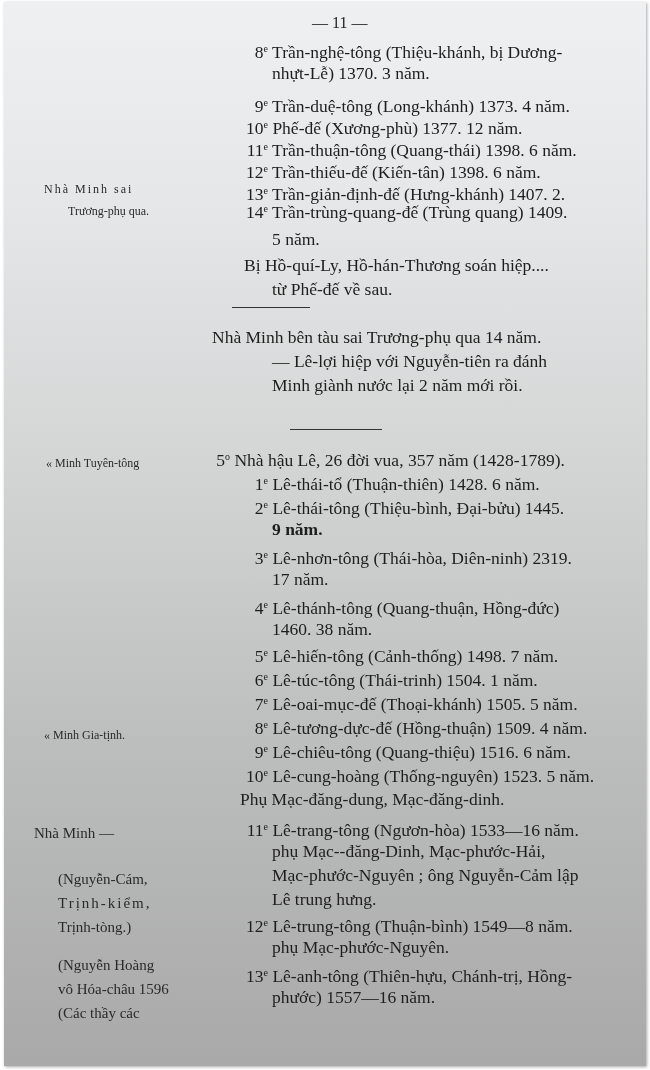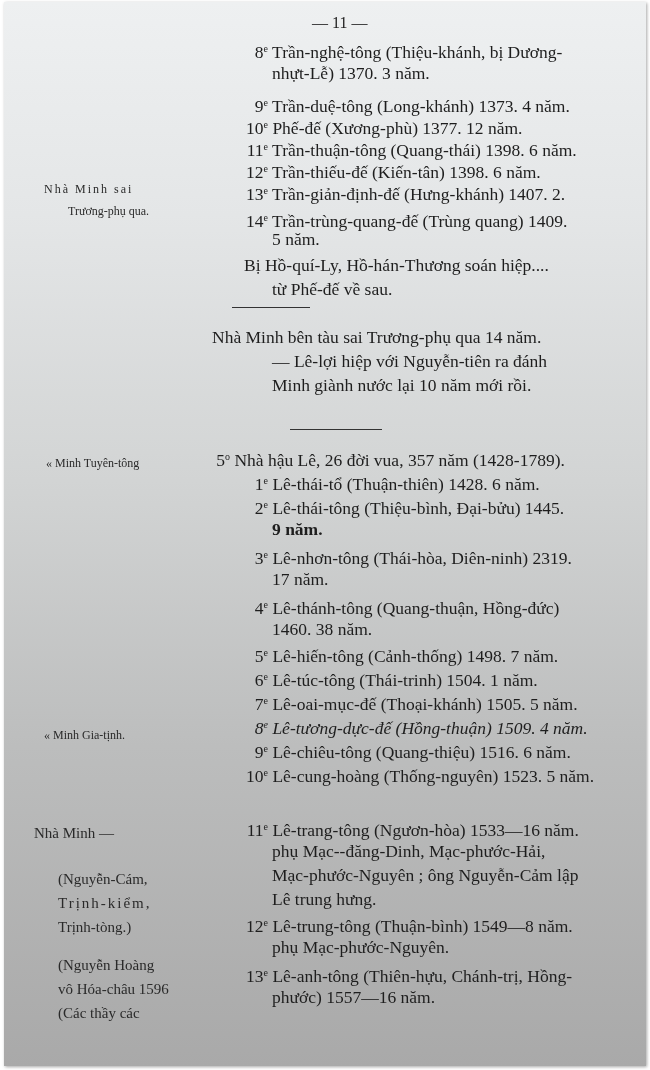--- a/index.html
+++ b/index.html
@@ -29,49 +29,50 @@
   <div class="pageno" style="left:308px;top:12px;">— 11 —</div>
 
   <div class="t" style="left:240px;top:36px;"><span class="num" style="width:24px"><span>8</span><sup>e</sup></span> <span>Trần-nghệ-tông (Thiệu-khánh, bị Dương-</span></div>
   <div class="t" style="left:268px;top:60px;">nhựt-Lễ) 1370. 3 năm.</div>
 
   <div class="t" style="left:240px;top:90px;"><span class="num" style="width:24px"><span>9</span><sup>e</sup></span> <span>Trần-duệ-tông (Long-khánh) 1373. 4 năm.</span></div>
   <div class="t" style="left:233px;top:112px;"><span class="num" style="width:31px"><span>10</span><sup>e</sup></span> <span>Phế-đế (Xương-phù) 1377. 12 năm.</span></div>
   <div class="t" style="left:233px;top:134px;"><span class="num" style="width:31px"><span>11</span><sup>e</sup></span> <span>Trần-thuận-tông (Quang-thái) 1398. 6 năm.</span></div>
   <div class="t" style="left:233px;top:156px;"><span class="num" style="width:31px"><span>12</span><sup>e</sup></span> <span>Trần-thiếu-đế (Kiến-tân) 1398. 6 năm.</span></div>
   <div class="t" style="left:233px;top:178px;"><span class="num" style="width:31px"><span>13</span><sup>e</sup></span> <span>Trần-giản-định-đế (Hưng-khánh) 1407. 2.</span></div>
-  <div class="t" style="left:233px;top:205px;"><span class="num" style="width:31px"><span>14</span><sup>e</sup></span> <span>Trần-trùng-quang-đế (Trùng quang) 1409.</span></div>
+  <div class="t" style="left:233px;top:196px;"><span class="num" style="width:31px"><span>14</span><sup>e</sup></span> <span>Trần-trùng-quang-đế (Trùng quang) 1409.</span></div>
   <div class="t" style="left:268px;top:226px;">5 năm.</div>
 
   <div class="t" style="left:240px;top:252px;">Bị Hồ-quí-Ly, Hồ-hán-Thương soán hiệp....</div>
   <div class="t" style="left:268px;top:276px;">từ Phế-đế về sau.</div>
 
   <div class="rule" style="left:228px;top:305px;width:78px;"></div>
 
   <div class="t" style="left:208px;top:324px;">Nhà Minh bên tàu sai Trương-phụ qua 14 năm.</div>
   <div class="t" style="left:268px;top:348px;">— Lê-lợi hiệp với Nguyễn-tiên ra đánh</div>
-  <div class="t" style="left:268px;top:372px;">Minh giành nước lại 10 năm mới rồi.</div>
+  <div class="t" style="left:268px;top:372px;">Minh giành nước lại 2 năm mới rồi.</div>
 
   <div class="rule" style="left:286px;top:427px;width:92px;"></div>
 
   <div class="t" style="left:206px;top:444px;"><span class="num" style="width:20px"><span>5</span><sup>o</sup></span> <span>Nhà hậu Lê, 26 đời vua, 357 năm (1428-1789).</span></div>
 
   <div class="t" style="left:240px;top:468px;"><span class="num" style="width:24px"><span>1</span><sup>e</sup></span> <span>Lê-thái-tổ (Thuận-thiên) 1428. 6 năm.</span></div>
   <div class="t" style="left:240px;top:492px;"><span class="num" style="width:24px"><span>2</span><sup>e</sup></span> <span>Lê-thái-tông (Thiệu-bình, Đại-bửu) 1445.</span></div>
   <div class="t" style="left:268px;top:516px;font-weight:bold;">9 năm.</div>
   <div class="t" style="left:240px;top:542px;"><span class="num" style="width:24px"><span>3</span><sup>e</sup></span> <span>Lê-nhơn-tông (Thái-hòa, Diên-ninh) 2319.</span></div>
   <div class="t" style="left:268px;top:566px;">17 năm.</div>
   <div class="t" style="left:240px;top:592px;"><span class="num" style="width:24px"><span>4</span><sup>e</sup></span> <span>Lê-thánh-tông (Quang-thuận, Hồng-đức)</span></div>
   <div class="t" style="left:268px;top:616px;">1460. 38 năm.</div>
   <div class="t" style="left:240px;top:640px;"><span class="num" style="width:24px"><span>5</span><sup>e</sup></span> <span>Lê-hiến-tông (Cảnh-thống) 1498. 7 năm.</span></div>
   <div class="t" style="left:240px;top:664px;"><span class="num" style="width:24px"><span>6</span><sup>e</sup></span> <span>Lê-túc-tông (Thái-trinh) 1504. 1 năm.</span></div>
   <div class="t" style="left:240px;top:688px;"><span class="num" style="width:24px"><span>7</span><sup>e</sup></span> <span>Lê-oai-mục-đế (Thoại-khánh) 1505. 5 năm.</span></div>
-  <div class="t" style="left:240px;top:712px;font-style:italic;"><span class="num" style="width:24px"><span>8</span><sup>e</sup></span> <span>Lê-tương-dực-đế (Hồng-thuận) 1509. 4 năm.</span></div>
+  <div class="t" style="left:240px;top:712px;"><span class="num" style="width:24px"><span>8</span><sup>e</sup></span> <span>Lê-tương-dực-đế (Hồng-thuận) 1509. 4 năm.</span></div>
   <div class="t" style="left:240px;top:736px;"><span class="num" style="width:24px"><span>9</span><sup>e</sup></span> <span>Lê-chiêu-tông (Quang-thiệu) 1516. 6 năm.</span></div>
   <div class="t" style="left:233px;top:760px;"><span class="num" style="width:31px"><span>10</span><sup>e</sup></span> <span>Lê-cung-hoàng (Thống-nguyên) 1523. 5 năm.</span></div>
+  <div class="t" style="left:236px;top:786px;">Phụ Mạc-đăng-dung, Mạc-đăng-dinh.</div>
 
   <div class="t" style="left:233px;top:814px;"><span class="num" style="width:31px"><span>11</span><sup>e</sup></span> <span>Lê-trang-tông (Ngươn-hòa) 1533—16 năm.</span></div>
   <div class="t" style="left:268px;top:862px;">Mạc-phước-Nguyên ; ông Nguyễn-Cảm lập</div>
   <div class="t" style="left:268px;top:838px;">phụ   Mạc--đăng-Dinh,   Mạc-phước-Hải,</div>
   <div class="t" style="left:268px;top:886px;">Lê trung hưng.</div>
   <div class="t" style="left:233px;top:910px;"><span class="num" style="width:31px"><span>12</span><sup>e</sup></span> <span>Lê-trung-tông (Thuận-bình) 1549—8 năm.</span></div>
   <div class="t" style="left:268px;top:934px;">phụ Mạc-phước-Nguyên.</div>
   <div class="t" style="left:233px;top:960px;"><span class="num" style="width:31px"><span>13</span><sup>e</sup></span> <span>Lê-anh-tông (Thiên-hựu, Chánh-trị, Hồng-</span></div>
   <div class="t" style="left:268px;top:984px;">phước) 1557—16 năm.</div>
 

